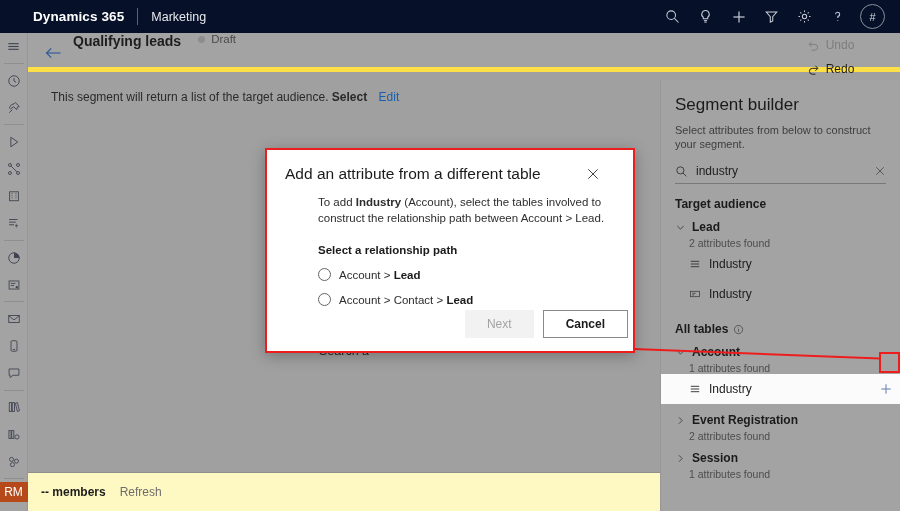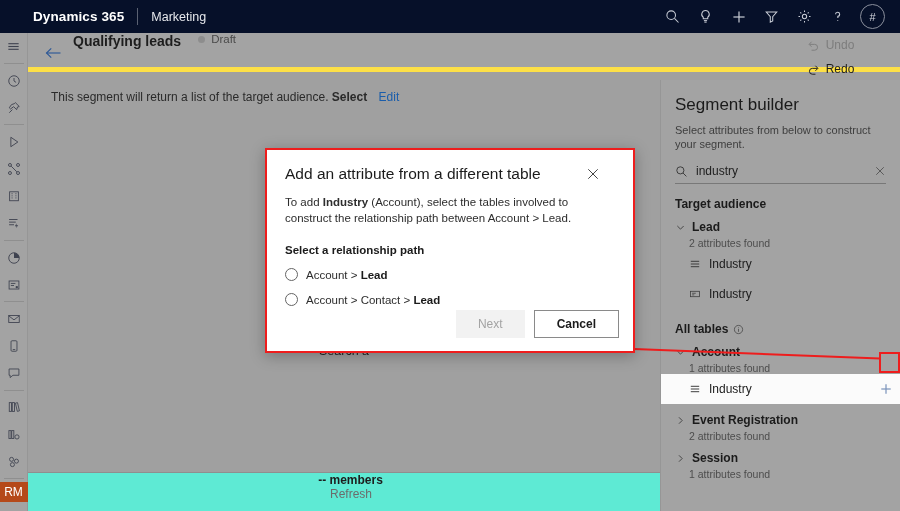--- a/index.html
+++ b/index.html
@@ -107,22 +107,22 @@
   .canvas-note b { font-weight: bold; }
   .canvas-note a { color: #1a5dab; text-decoration: none; margin-left: 8px; cursor: pointer; }
   .canvas-center {
     position: absolute; top: 272px; left: 0; width: 632px;
     text-align: center; font-size: 12.5px; color: #1f1f1f;
   }
 
   
   .bottombar {
     position: absolute; top: 472px; left: 28px; width: 632px; height: 39px;
-    background: #5eead4; border-top: 1px solid #8f8f8f;
-    display: flex; align-items: center; font-size: 12px; flex-direction: column;
+    background: #fef9c3; border-top: 1px solid #8f8f8f;
+    display: flex; align-items: center; font-size: 12px;
   }
   .members-count { font-weight: bold; color: #1d1d1d; margin-left: 13px; }
   .refresh-link { color: #6c6c6c; margin-left: 14px; cursor: pointer; }
   .view-sample { margin-left: auto; margin-right: 16px; color: #5f5f5f; cursor: pointer; }
 
   
   .panel {
     position: absolute; top: 80px; left: 660px; width: 240px; height: 439px;
     background: #a3a3a3; border-left: 1px solid #969696; overflow: hidden;
   }
@@ -181,39 +181,39 @@
   }
   .modal-head {
     display: flex; align-items: flex-start; padding: 14px 30px 0 18px;
   }
   .modal-title {
     font-size: 15.5px; color: #1b1b1b; flex: 1; line-height: 20px;
   }
   .modal-close {
     color: #3d3d3d; cursor: pointer; display: flex; padding: 3px;
   }
-  .modal-body { padding: 10px 20px 0 18px; }
+  .modal-body { padding: 10px 20px 0 18px; margin-left: 33px; }
   .modal-desc {
     font-size: 11.5px; color: #2d2d2d; line-height: 16px;
   }
   .modal-desc b { font-weight: bold; }
   .field-label {
     font-size: 11.5px; font-weight: bold; color: #1b1b1b; margin-top: 18px;
   }
   .radio-row {
     display: flex; align-items: center; gap: 8px; margin-top: 12px;
     font-size: 11.5px; color: #2d2d2d; cursor: pointer;
   }
   .radio-circle {
     width: 13px; height: 13px; border-radius: 50%;
     border: 1.3px solid #646464; flex: none;
   }
   .radio-row b { font-weight: bold; color: #1b1b1b; }
   .modal-foot {
-    position: absolute; right: 14px; bottom: 13px;
+    position: absolute; right: 5px; bottom: 13px;
     display: flex; align-items: center; gap: 9px;
   }
   .btn-next {
     background: #f2f2f2; color: #a3a3a3; font-size: 12px;
     padding: 7px 22px; border: none; cursor: default;
     font-family: "Liberation Sans", sans-serif;
   }
   .btn-cancel {
     background: #ffffff; color: #1b1b1b; font-size: 12px; font-weight: bold;
     padding: 6px 22px; border: 1px solid #8a8a8a; cursor: pointer;

